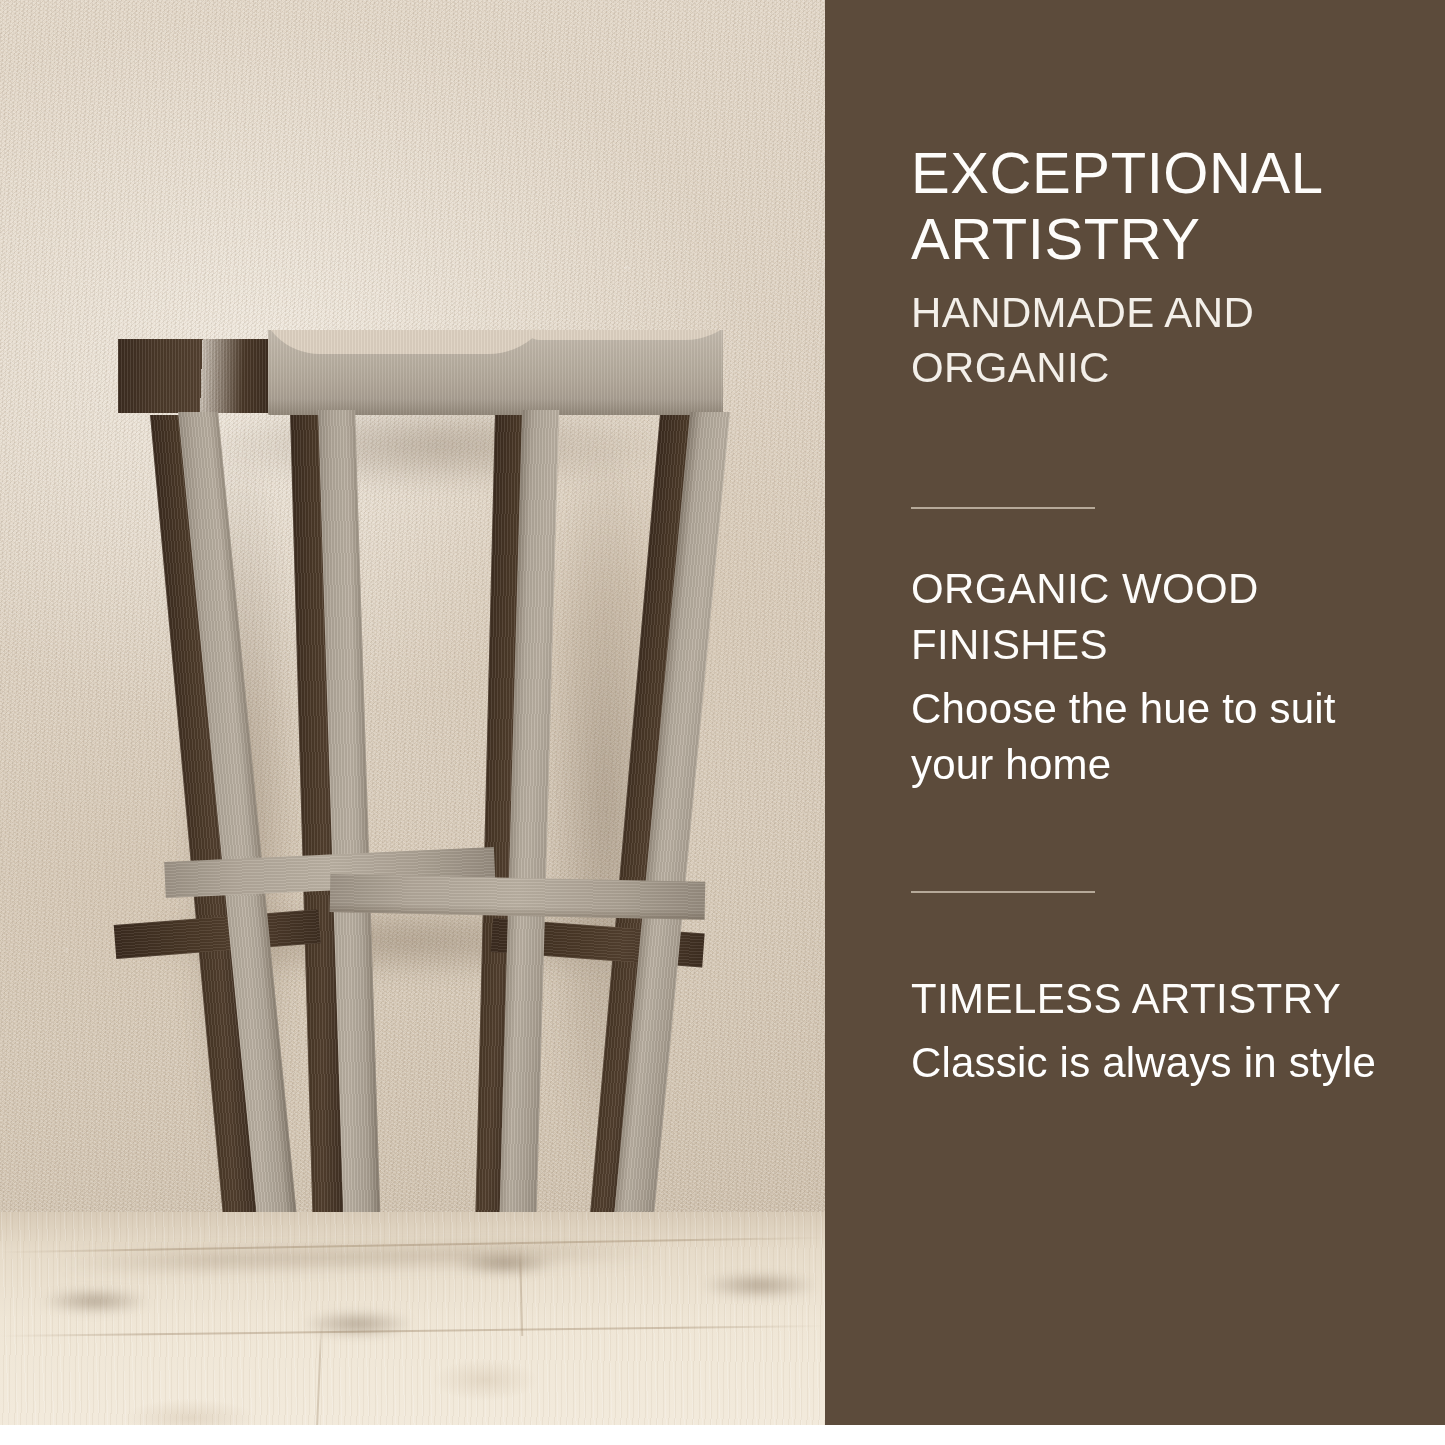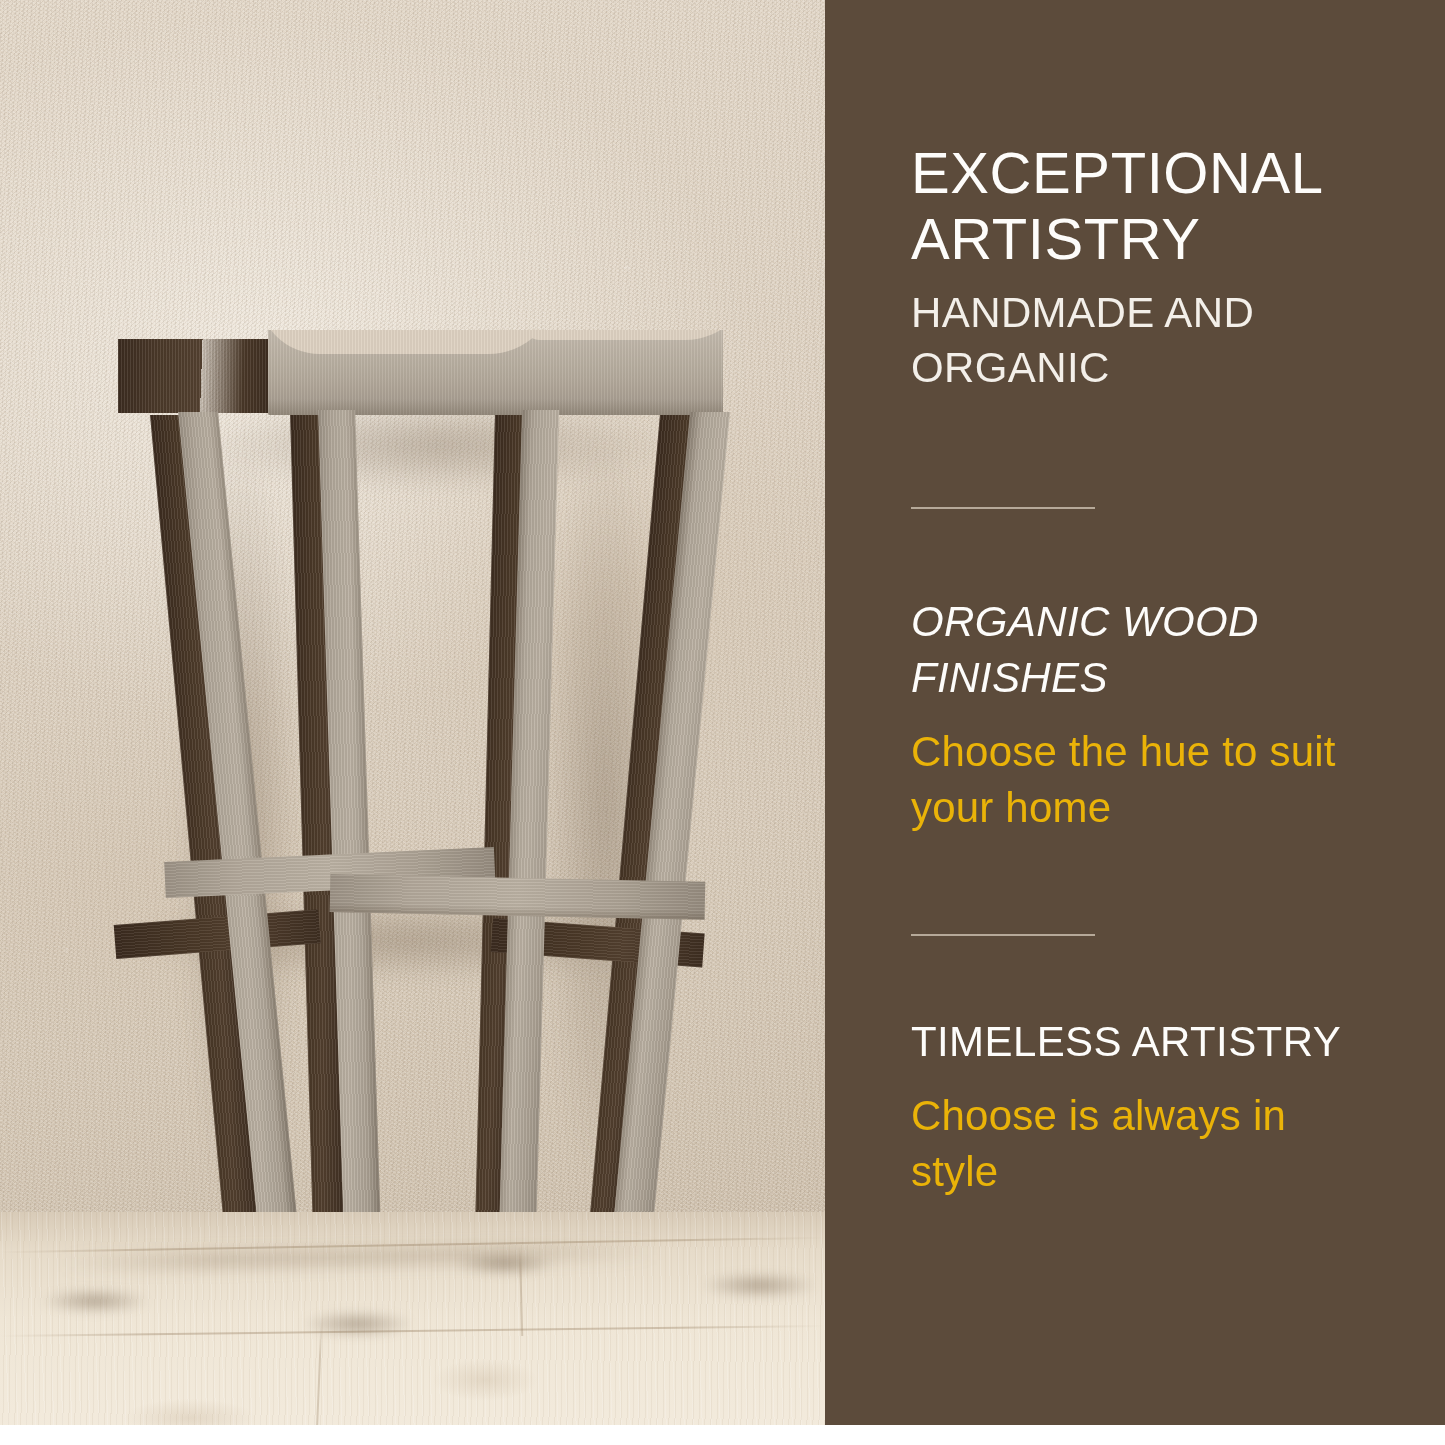--- a/index.html
+++ b/index.html
@@ -185,29 +185,29 @@
   .div-1 { margin-top: 112px; }
   .div-2 { margin-top: 98px; }
   .block-title {
     margin: 0;
     font-size: 42px;
     line-height: 1.33;
     font-weight: 400;
     letter-spacing: 0.4px;
     color: #fdfcfa;
   }
-  .bt-1 { margin-top: 85px; font-style: italic; }
+  .bt-1 { margin-top: 52px; }
   .bt-2 { margin-top: 78px; }
   .block-body {
-    margin: 18px 0 0 0;
+    margin: 8px 0 0 0;
     font-size: 42px;
     line-height: 1.33;
     font-weight: 300;
     letter-spacing: 0.2px;
-    color: #eab308;
+    color: #ffffff;
   }
 </style>
 </head>
 <body>
 
 <div class="canvas">
 
   <div class="photo">
 
     <div class="wall">
@@ -325,17 +325,17 @@
     <p class="subhead-lead">HANDMADE AND ORGANIC</p>
 
     <hr class="divider div-1">
 
     <h2 class="block-title bt-1">ORGANIC WOOD FINISHES</h2>
     <p class="block-body">Choose the hue to suit your home</p>
 
     <hr class="divider div-2">
 
     <h2 class="block-title bt-2">TIMELESS ARTISTRY</h2>
-    <p class="block-body">Choose is always in style</p>
+    <p class="block-body">Classic is always in style</p>
 
   </div>
 
 </div>
 
 </body></html>

